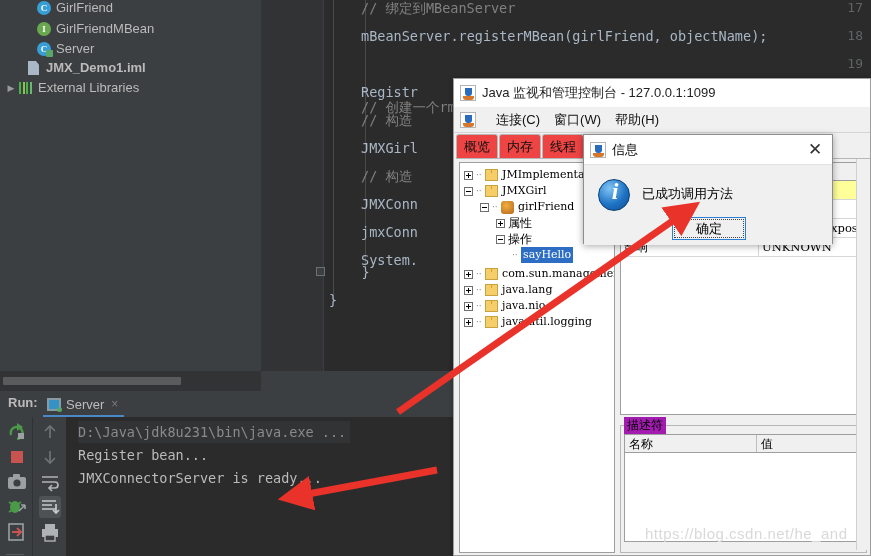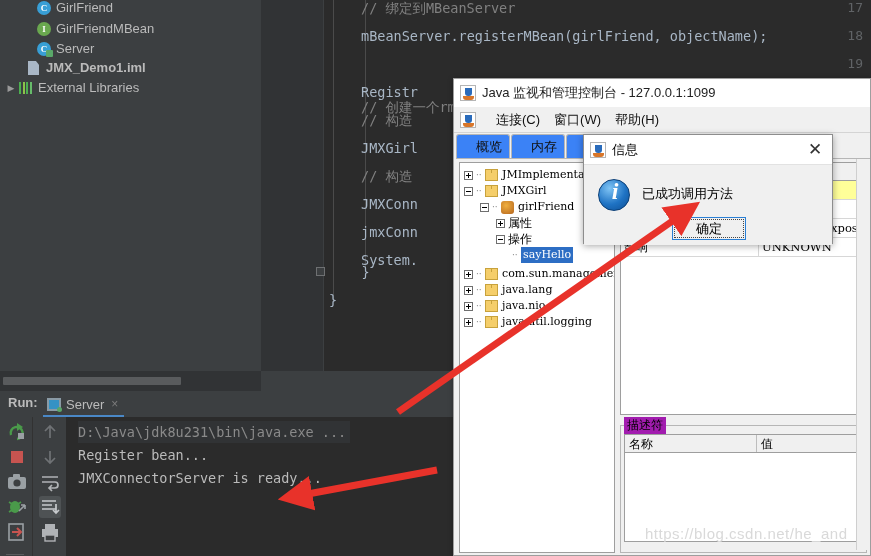--- a/index.html
+++ b/index.html
@@ -180,22 +180,22 @@
     background: #f0f0f0; display: flex; align-items: center; padding-left: 6px;
     gap: 14px; font-size: 13px; color: #111; border-bottom: 1px solid #d4d4d4;
   }
   .jc-menu-item { cursor: default; }
 
   .jc-tabs {
     position: absolute; left: 2px; top: 56px; height: 24px; width: 414px;
     display: flex; align-items: flex-end; font-size: 13px;
   }
   .jc-tab {
-    padding: 3px 7px 3px 19px; border: 1px solid #b6b6b6; border-bottom: none;
-    background: #3b82f6; margin-right: 1px; color: #111;
+    padding: 3px 7px 3px 7px; border: 1px solid #b6b6b6; border-bottom: none;
+    background: #ef4444; margin-right: 1px; color: #111;
     border-radius: 3px 3px 0 0;
   }
 
   .jc-body {
     position: absolute; left: 2px; top: 79px; width: 414px; height: 397px;
     background: #f0f0f0; border-top: 1px solid #b6b6b6;
   }
   .mbean-tree {
     position: absolute; left: 3px; top: 3px; width: 156px; height: 391px;
     background: #ffffff; border: 1px solid #9e9e9e; overflow: hidden;

